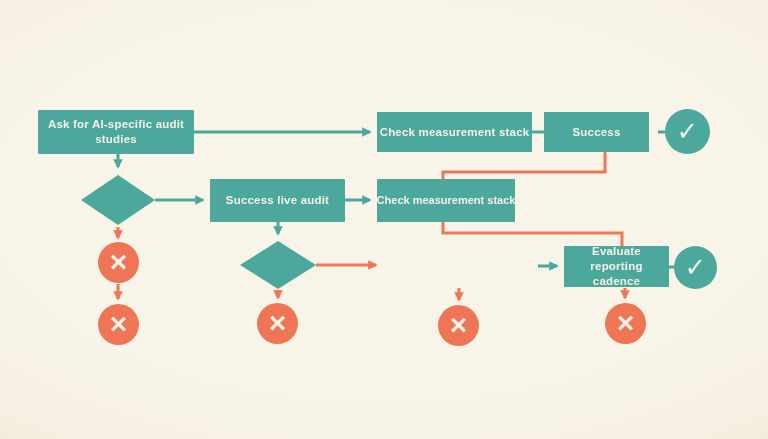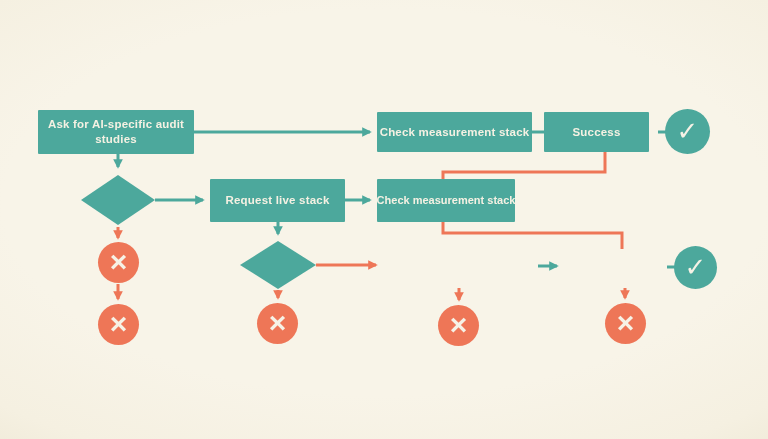--- a/index.html
+++ b/index.html
@@ -69,25 +69,26 @@
       <polygon points="278,241 316,265 278,289 240,265"></polygon>
     </g>
   </svg>
 
   <div class="node" style="left:38px;top:110px;width:156px;height:44px;">Ask for AI-specific audit studies</div>
 
   <div class="node nw" style="left:377px;top:112px;width:155px;height:40px;">Check measurement stack</div>
 
   <div class="node nw" style="left:544px;top:112px;width:105px;height:40px;">Success</div>
 
-  <div class="node nw" style="left:210px;top:179px;width:135px;height:43px;">Request live stack</div>
+  <div class="node nw" style="left:210px;top:179px;width:135px;height:43px;">Success live audit</div>
 
   <div class="node nw sm" style="left:377px;top:179px;width:138px;height:43px;">Check measurement stack</div>
 
 
+  <div class="node" style="left:564px;top:246px;width:105px;height:41px;">Evaluate reporting cadence</div>
 
   <div class="circle pass" style="left:665px;top:109px;width:45px;height:45px;">
     <span class="glyph">✓</span>
   </div>
   <div class="circle pass" style="left:674px;top:246px;width:43px;height:43px;">
     <span class="glyph">✓</span>
   </div>
 
   <div class="circle fail" style="left:98px;top:242px;width:41px;height:41px;">
     <span class="glyph">×</span>

